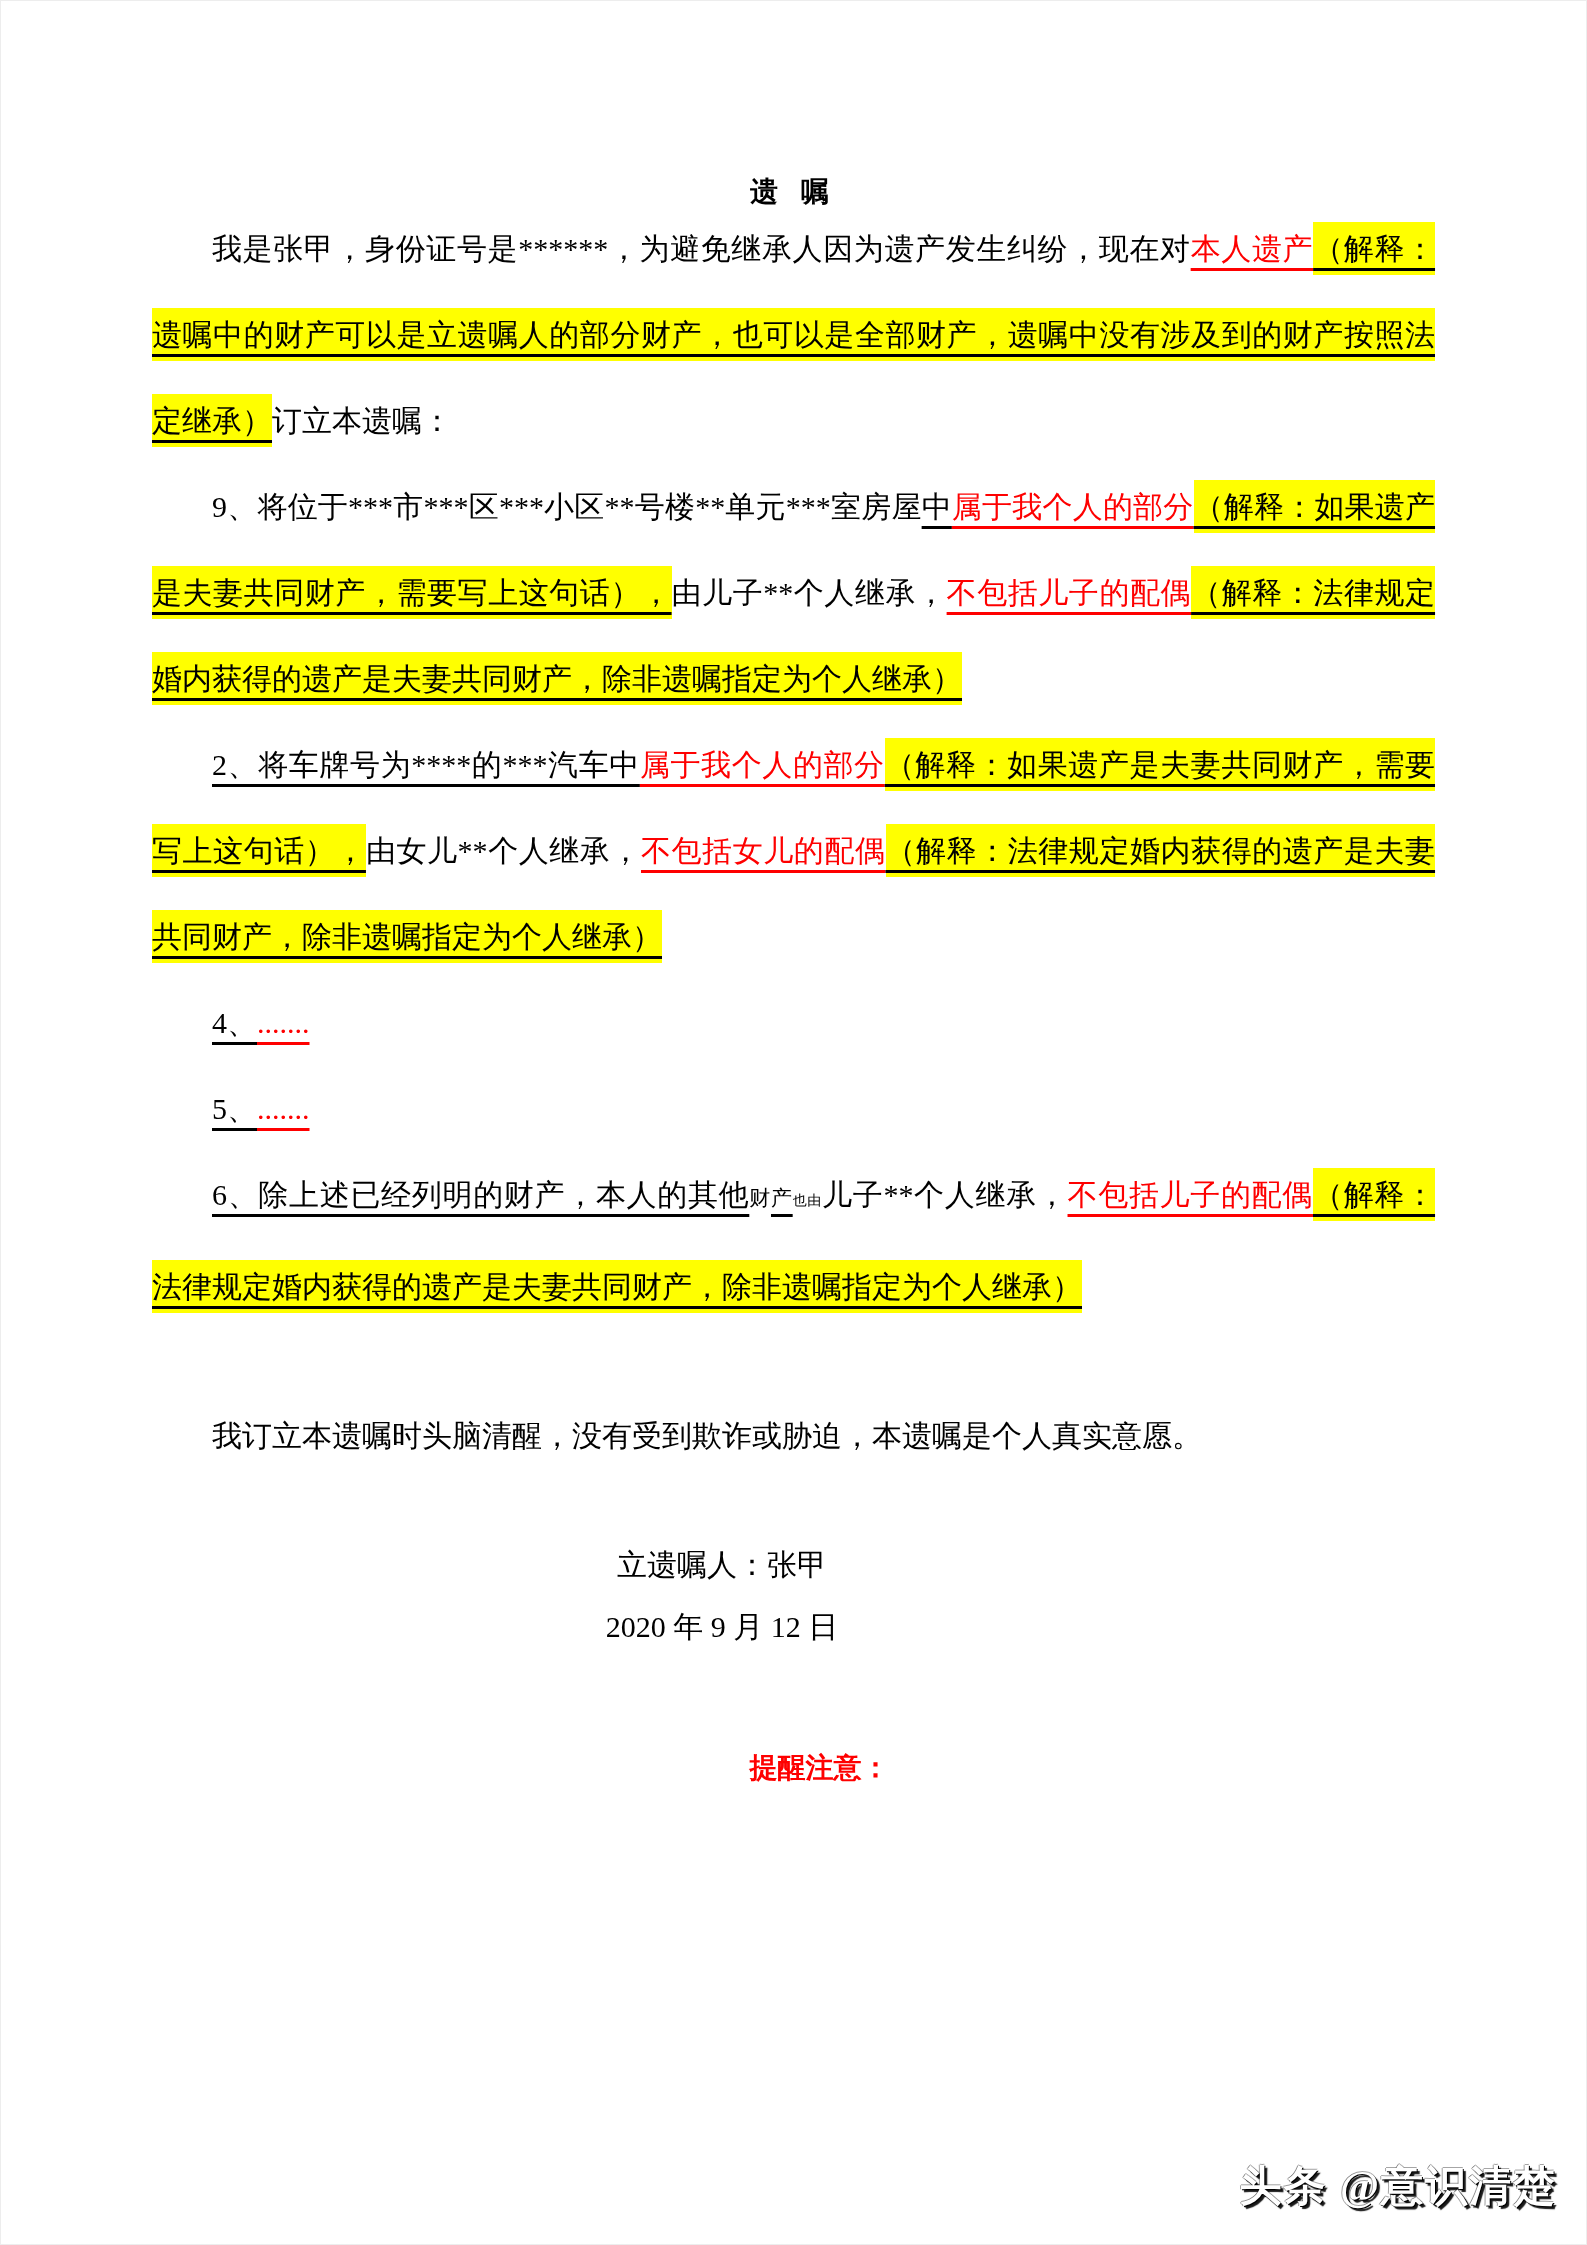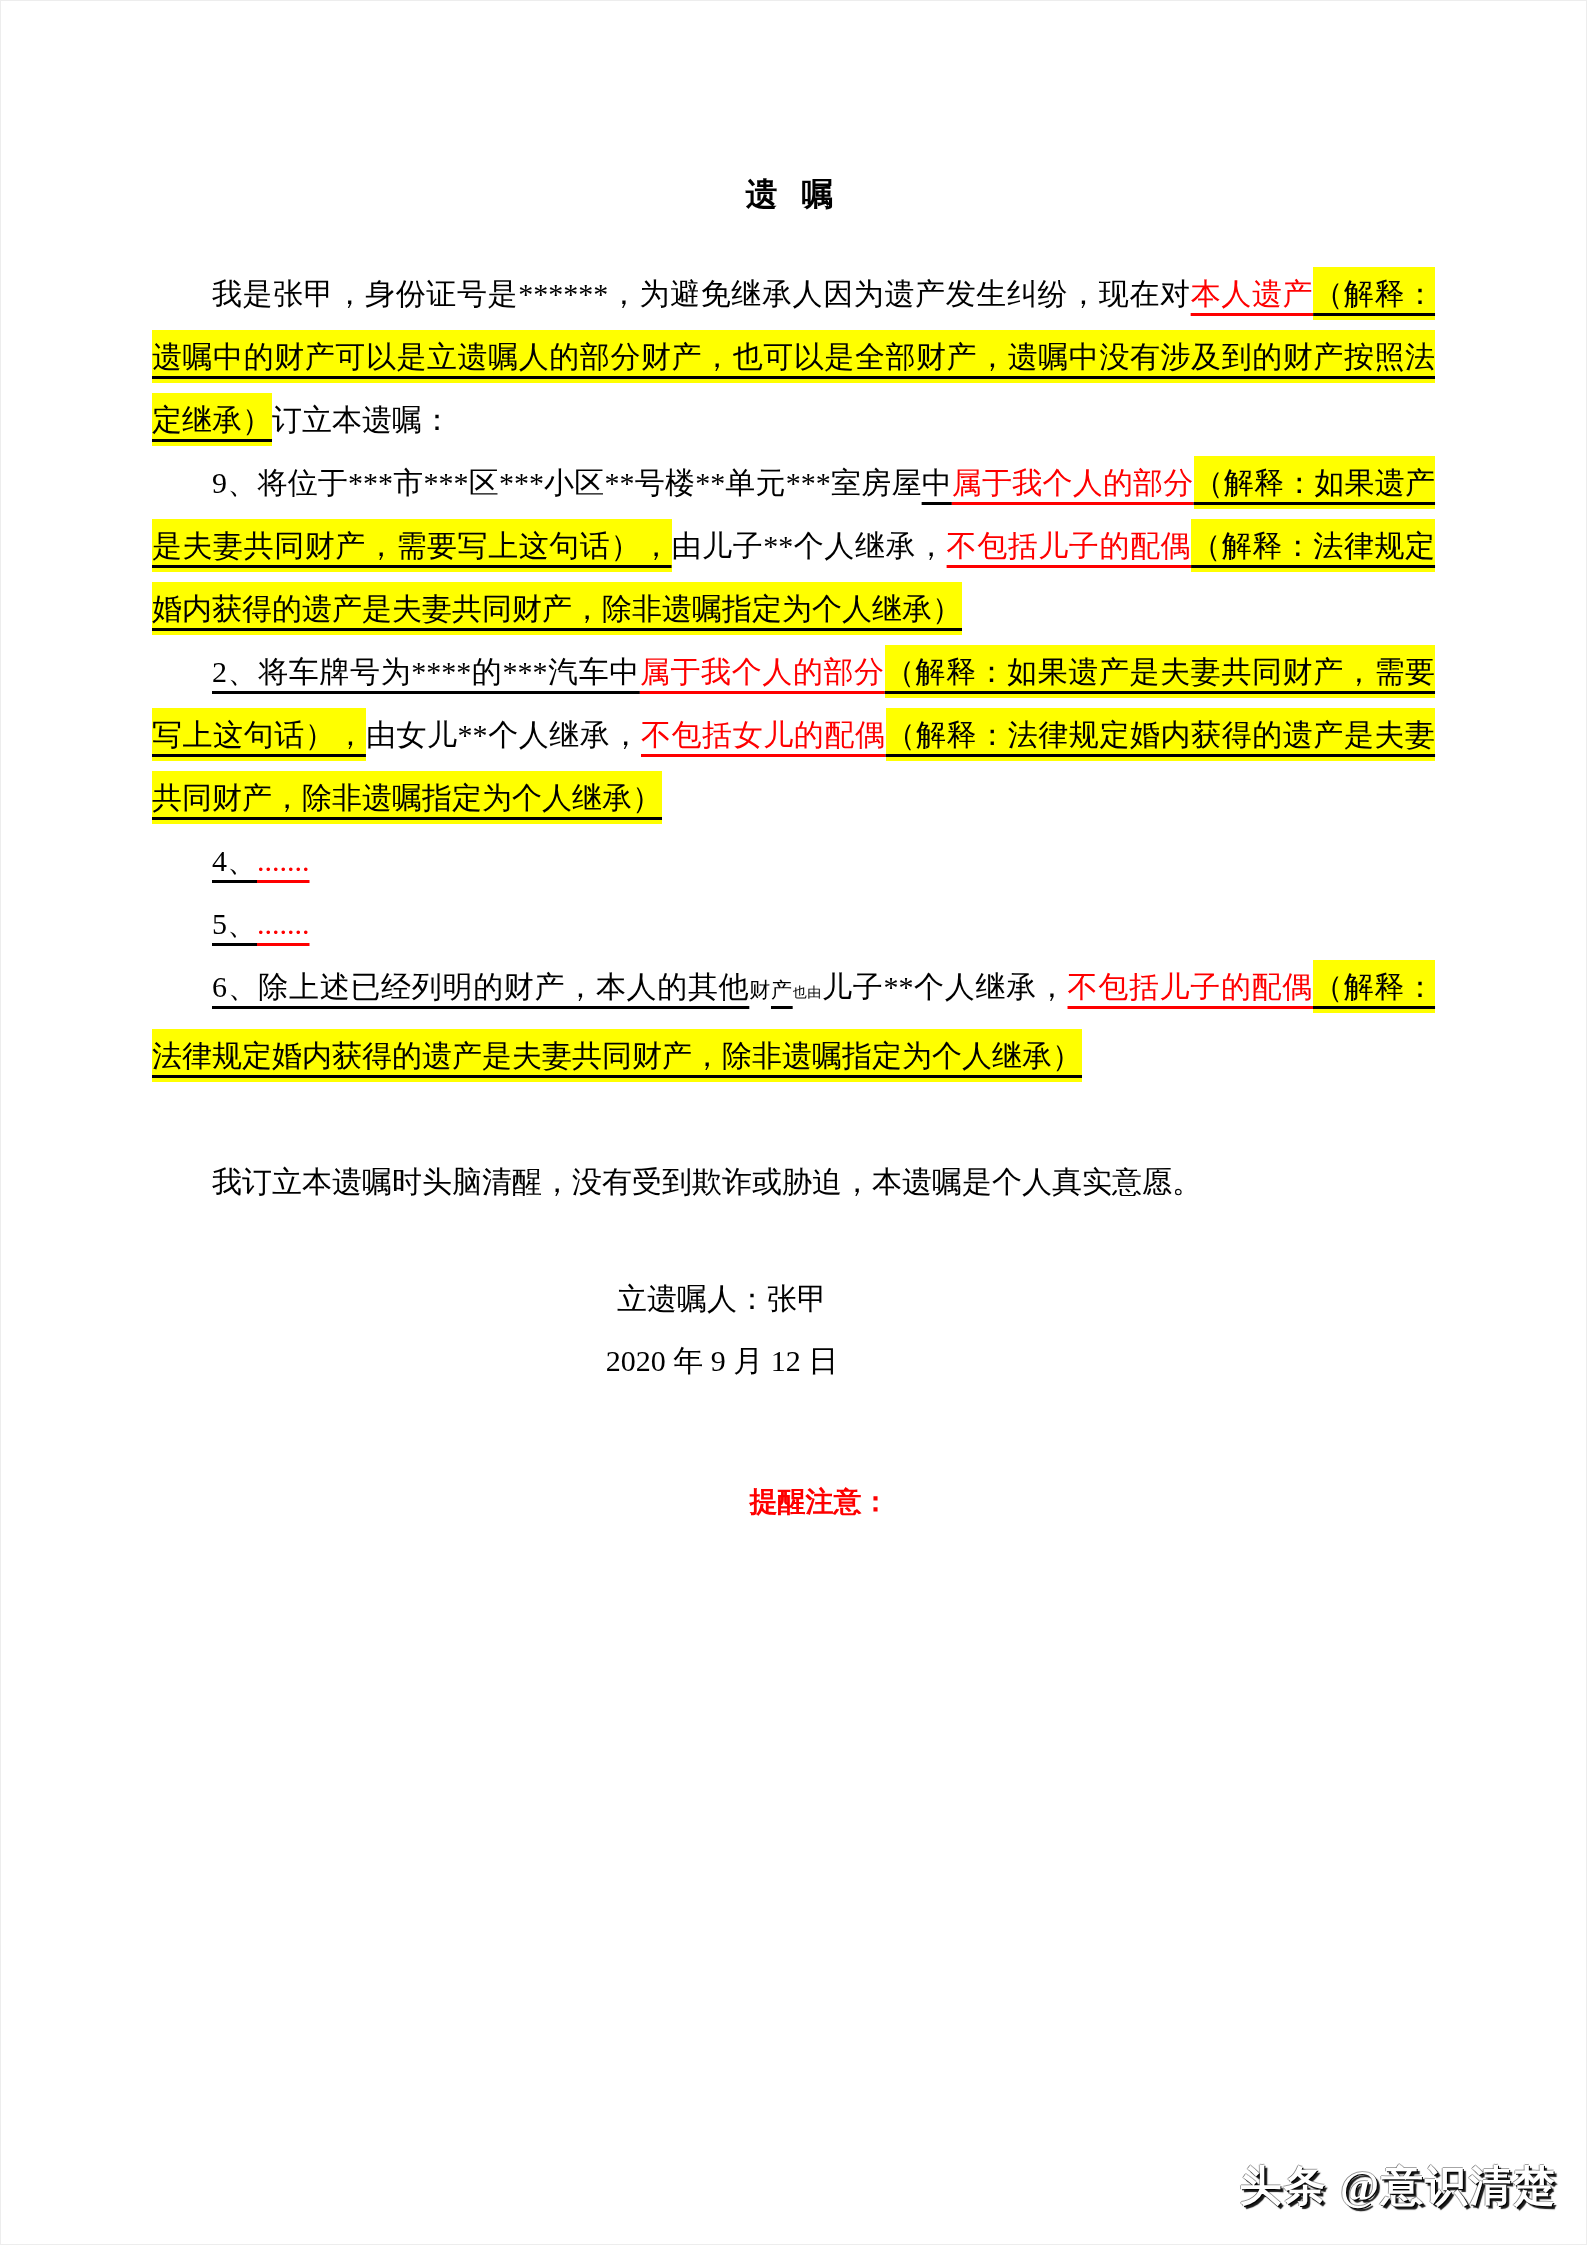--- a/index.html
+++ b/index.html
@@ -18,29 +18,28 @@
     box-shadow:inset 0 0 0 1px #ededed;
     overflow:hidden;
     font-family:"Liberation Serif","DejaVu Serif",serif;
     color:var(--ink);
   }
   .content{
     padding:178px 152px 0 152px;
   }
   .doc-title{
     text-align:center;
-    font-size:32px;
+    font-size:28px;
     font-weight:bold;
     letter-spacing:8px;
     line-height:1;
-    margin-bottom:52px;
   }
   .para{
     font-size:30px;
-    line-height:63px;
+    line-height:86px;
     text-align:justify;
     text-indent:2em;
   }
   .space-before{margin-top:63px;}
   .run{white-space:pre-wrap;}
   .red{color:var(--red);}
   .u{
     text-decoration:underline;
     text-decoration-thickness:2.5px;
     text-underline-offset:9px;

